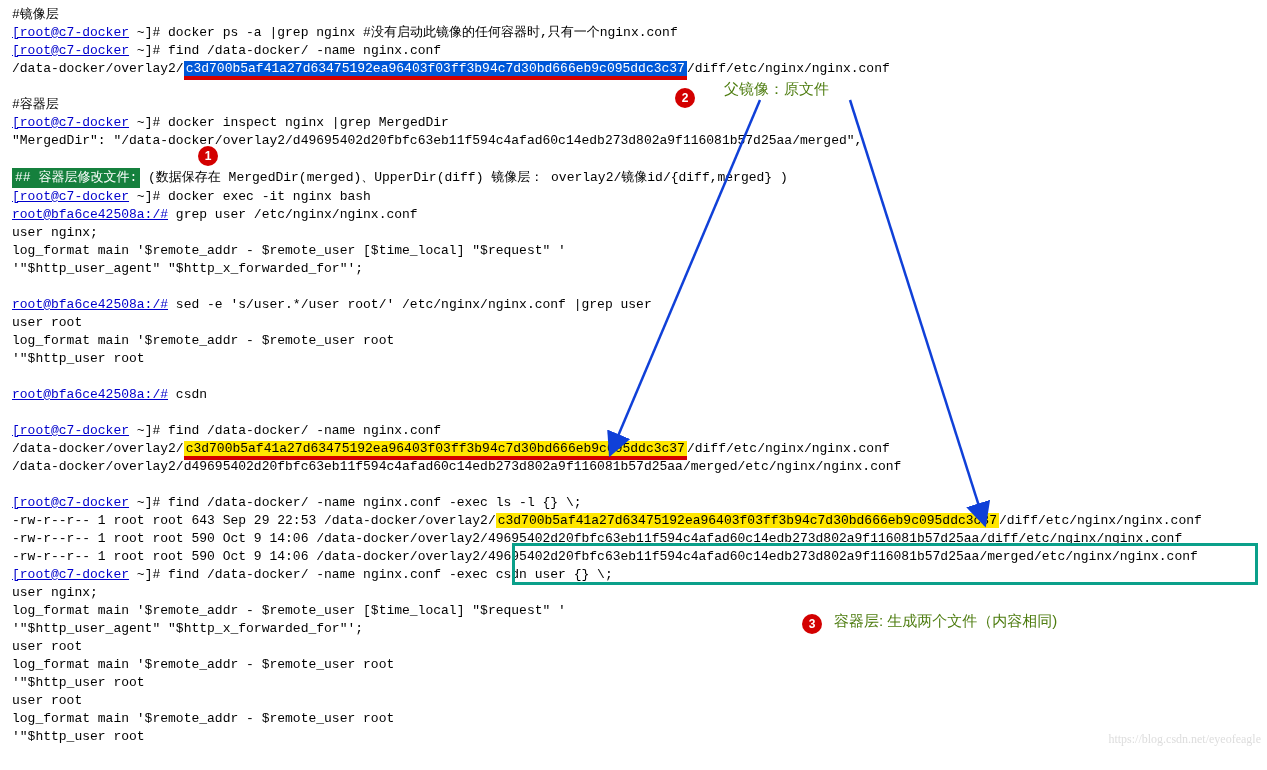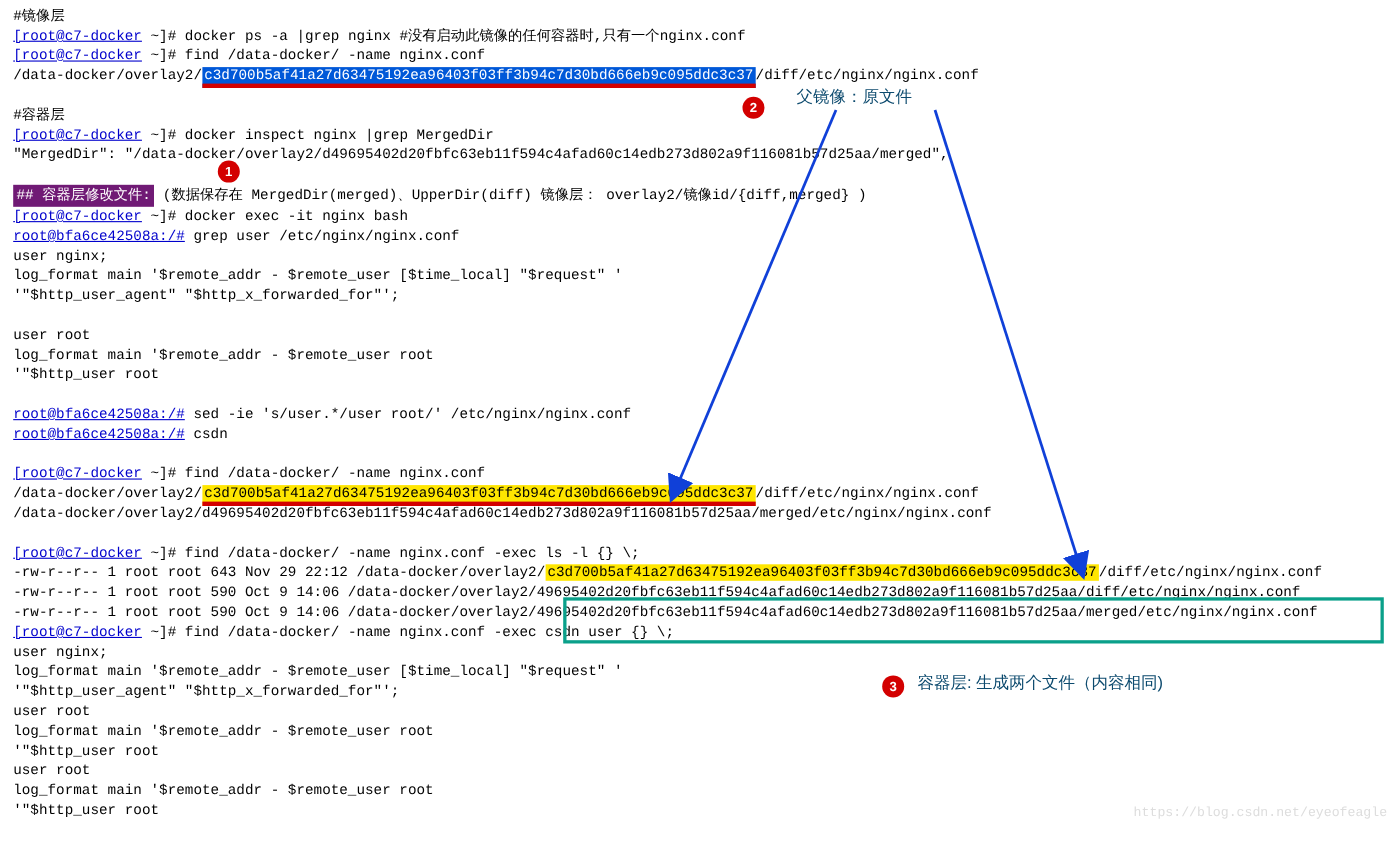--- a/index.html
+++ b/index.html
@@ -12,34 +12,34 @@
     background: #fff;
     white-space: nowrap;
   }
   .line { display: block; }
   .prompt-host { color: #0000cc; text-decoration: underline; margin-top: 10px; }
   .prompt-container { text-decoration: underline; color: #0000cc; }
   .comment-ch { color: #000; font-family: Liberation Mono, monospace; }
   .hl-blue { background: #0058d8; color: #fff; padding: 0 2px; }
   .hl-yellow { background: #ffe600; padding: 0 2px; }
   .hl-underline-red { border-bottom: 4px solid #d30000; }
-  .black-box { background:#701a75; color:#fff; display:inline-block; padding:1px 3px; }
-  .anno-red { color: #0c4a6e; font-family: "Microsoft YaHei", sans-serif; font-size:15px; }
+  .black-box { background:#15803d; color:#fff; display:inline-block; padding:1px 3px; }
+  .anno-red { color: #4d7c0f; font-family: "Microsoft YaHei", sans-serif; font-size:15px; }
   .circle-num {
     display:inline-flex; width:20px; height:20px; border-radius:50%;
     background:#d30000; color:#fff; font-size:12px; align-items:center;
     justify-content:center; font-family:Arial,sans-serif; font-weight:bold;
     position:absolute; z-index:5;
   }
   .rect-green {
     position:absolute; border:3px solid #0aa08a; z-index:3;
   }
   .watermark {
     position:absolute; bottom:4px; right:6px;
-    color:#ddd; font-family:Liberation Mono, monospace; font-size:12px;
+    color:#ddd; font-family:Liberation Serif, serif; font-size:12px;
   }
   svg.arrow { position:absolute; z-index:2; pointer-events:none; }
   .rel { position:relative; }
   .abs { position:absolute; }
 </style>
 </head>
 <body class="rel">
 
 <svg class="arrow" style="left:0;top:0;" width="1267" height="770">
   <defs>
@@ -72,36 +72,36 @@
 <span class="line">            "MergedDir": "/data-docker/overlay2/d49695402d20fbfc63eb11f594c4afad60c14edb273d802a9f116081b57d25aa/merged",</span>
 <span class="line">&nbsp;</span>
 <span class="line"><span class="black-box">##  容器层修改文件:</span><span> (数据保存在 MergedDir(merged)、UpperDir(diff) 镜像层：  overlay2/镜像id/{diff,merged} )</span></span>
 <span class="line"><span class="prompt-host">[root@c7-docker</span><span> ~]# </span><span>docker exec -it nginx bash</span></span>
 <span class="line"><span class="prompt-container">root@bfa6ce42508a:/#</span><span> grep user /etc/nginx/nginx.conf</span></span>
 <span class="line">user  nginx;</span>
 <span class="line">    log_format  main  '$remote_addr - $remote_user [$time_local] "$request" '</span>
 <span class="line">                      '"$http_user_agent" "$http_x_forwarded_for"';</span>
 
 <span class="line">&nbsp;</span>
+<span class="line"><span class="prompt-container">root@bfa6ce42508a:/#</span><span> sed -e 's/user.*/user root/' /etc/nginx/nginx.conf |grep user</span></span>
 <span class="line">user root</span>
 <span class="line">    log_format  main  '$remote_addr - $remote_user root</span>
 <span class="line">                      '"$http_user root</span>
 
 <span class="line">&nbsp;</span>
-<span class="line"><span class="prompt-container">root@bfa6ce42508a:/#</span><span> sed -ie 's/user.*/user root/' /etc/nginx/nginx.conf</span></span>
 <span class="line"><span class="prompt-container">root@bfa6ce42508a:/#</span><span> csdn</span></span>
 
 <span class="line">&nbsp;</span>
 <span class="line"><span class="prompt-host">[root@c7-docker</span><span> ~]# </span><span>find /data-docker/ -name nginx.conf</span></span>
 <span class="line"><span>/data-docker/overlay2/</span><span class="hl-yellow hl-underline-red">c3d700b5af41a27d63475192ea96403f03ff3b94c7d30bd666eb9c095ddc3c37</span><span>/diff/etc/nginx/nginx.conf</span></span>
 <span class="line">/data-docker/overlay2/d49695402d20fbfc63eb11f594c4afad60c14edb273d802a9f116081b57d25aa/merged/etc/nginx/nginx.conf</span>
 
 <span class="line">&nbsp;</span>
 <span class="line"><span class="prompt-host">[root@c7-docker</span><span> ~]# </span><span>find /data-docker/ -name nginx.conf -exec ls -l {} \;</span></span>
-<span class="line"><span>-rw-r--r-- 1 root root 643 Nov 29 22:12 /data-docker/overlay2/</span><span class="hl-yellow">c3d700b5af41a27d63475192ea96403f03ff3b94c7d30bd666eb9c095ddc3c37</span><span>/diff/etc/nginx/nginx.conf</span></span>
+<span class="line"><span>-rw-r--r-- 1 root root 643 Sep 29 22:53 /data-docker/overlay2/</span><span class="hl-yellow">c3d700b5af41a27d63475192ea96403f03ff3b94c7d30bd666eb9c095ddc3c37</span><span>/diff/etc/nginx/nginx.conf</span></span>
 <span class="line"><span>-rw-r--r-- 1 root root 590 Oct  9 14:06 /data-docker/overlay2/</span><span>49695402d20fbfc63eb11f594c4afad60c14edb273d802a9f116081b57d25aa</span><span>/diff/etc/nginx/nginx.conf</span></span>
 <span class="line"><span>-rw-r--r-- 1 root root 590 Oct  9 14:06 /data-docker/overlay2/</span><span>49695402d20fbfc63eb11f594c4afad60c14edb273d802a9f116081b57d25aa</span><span>/merged/etc/nginx/nginx.conf</span></span>
 <span class="line"><span class="prompt-host">[root@c7-docker</span><span> ~]# </span><span>find /data-docker/ -name nginx.conf -exec csdn user {} \;</span></span>
 <span class="line">user  nginx;</span>
 <span class="line">    log_format  main  '$remote_addr - $remote_user [$time_local] "$request" '</span>
 <span class="line">                      '"$http_user_agent" "$http_x_forwarded_for"';</span>
 <span class="line">user root</span>
 <span class="line">    log_format  main  '$remote_addr - $remote_user root</span>
 <span class="line">                      '"$http_user root</span>
 <span class="line">user root</span>

